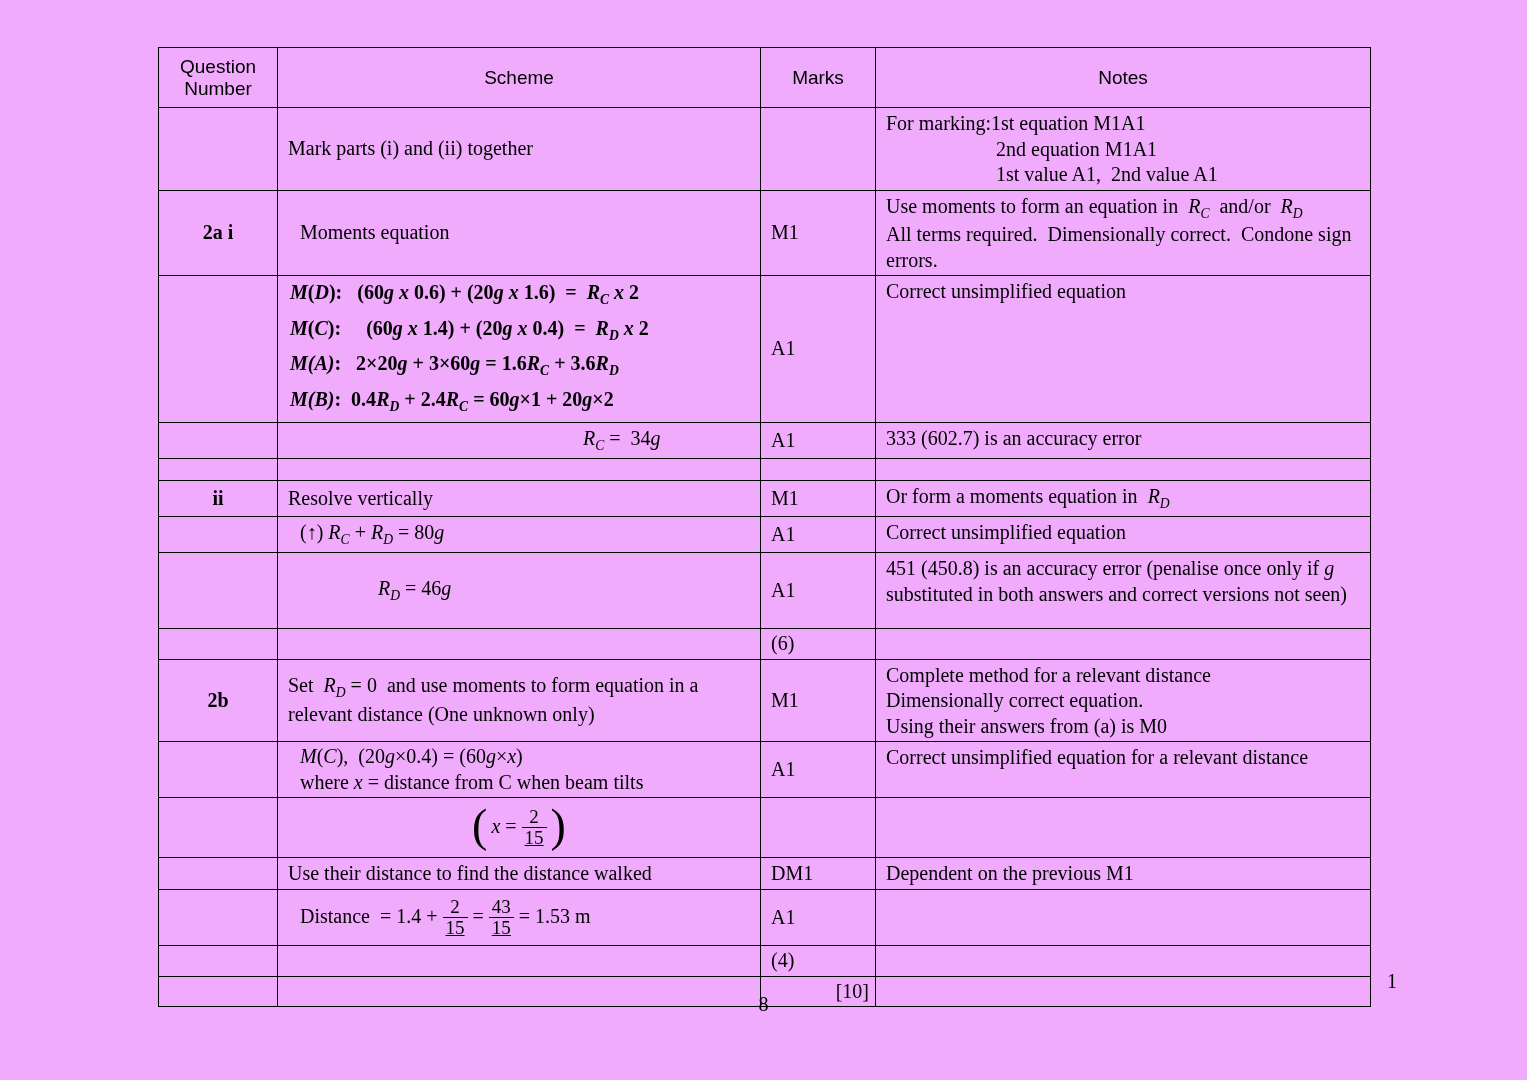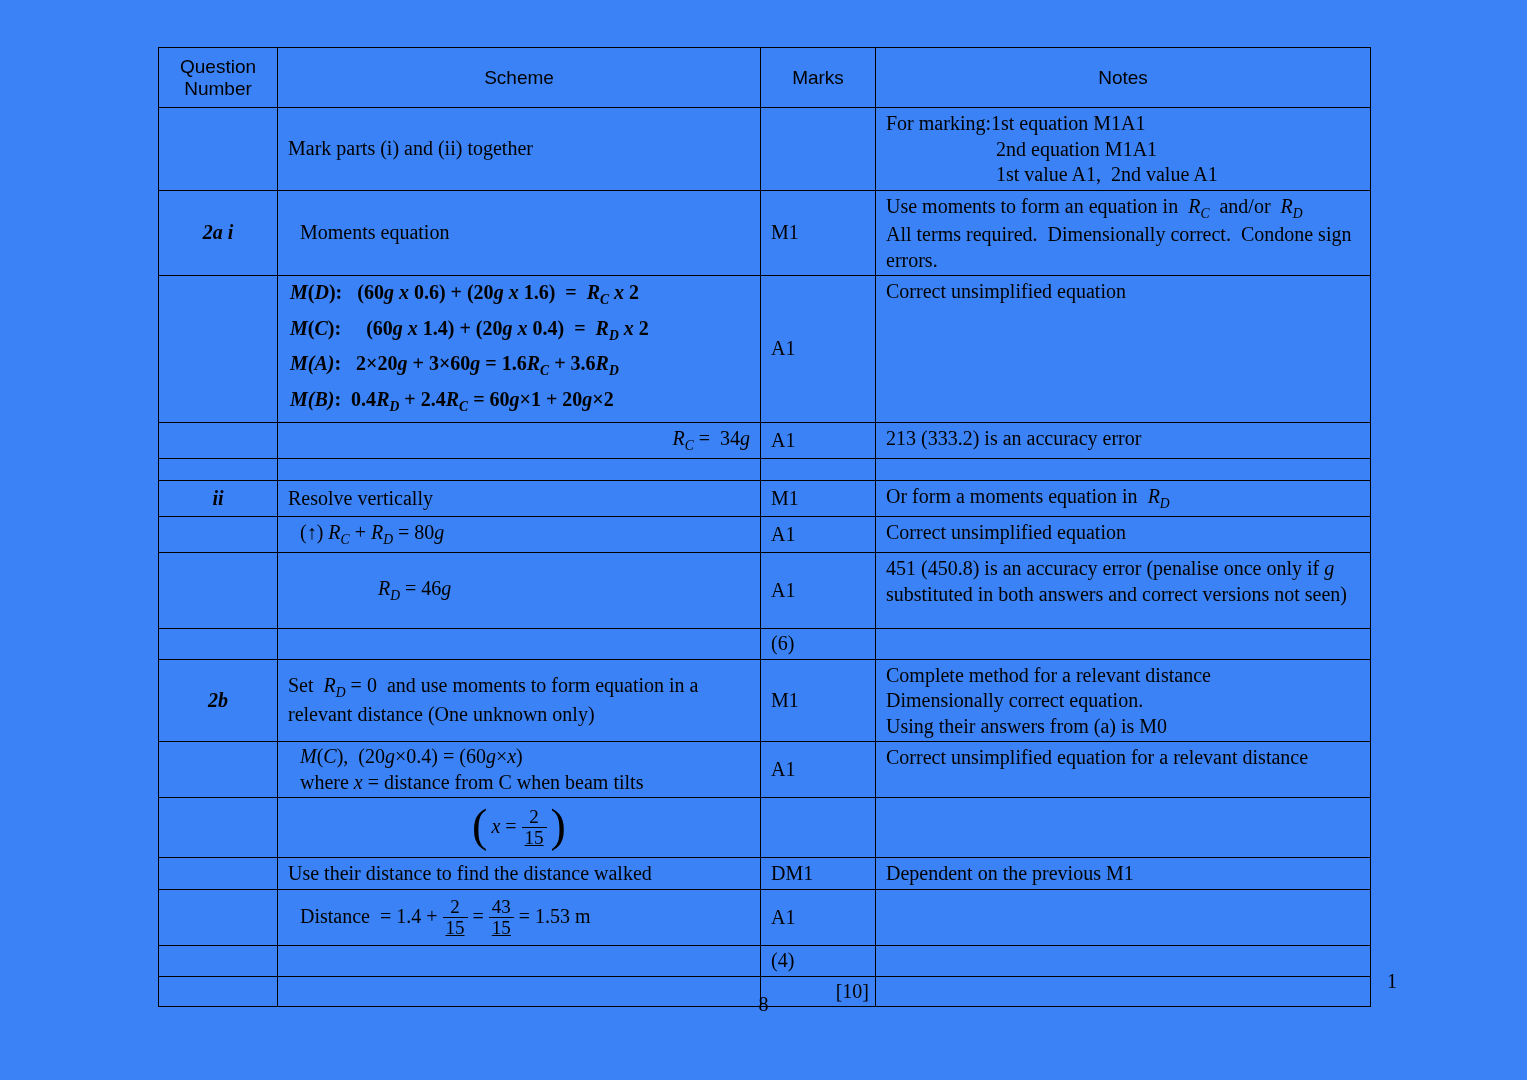--- a/index.html
+++ b/index.html
@@ -3,49 +3,49 @@
 <meta charset="utf-8">
 <style>
   * { margin:0; padding:0; box-sizing:border-box; }
   html,body { background:#ffffff; }
   body {
     width:1527px; height:1080px;
     font-family:"Liberation Serif", serif;
     color:#000;
     position:relative;
   }
-  .page { position:absolute; inset:0; background:#3b82f6; }
+  .page { position:absolute; inset:0; background:#f0abfc; }
 
   table.ms {
     position:absolute; left:158px; top:47px;
     width:1212px;
     border-collapse:collapse;
     table-layout:fixed;
   }
   table.ms th, table.ms td { border:1px solid #000; }
 
   thead tr { height:60px; }
   th {
     font-family:"Liberation Sans", sans-serif;
     font-weight:400;
     font-size:19px;
     text-align:center;
     vertical-align:middle;
     padding:4px;
   }
 
   td { font-size:20px; padding:2px 10px; line-height:1.28; }
-  td.qn    { text-align:center; vertical-align:middle; font-weight:bold;font-style:italic; }
+  td.qn    { text-align:center; vertical-align:middle; font-weight:bold; }
   td.scheme{ vertical-align:middle; }
   td.marks { vertical-align:middle; text-align:left; }
   td.notes { vertical-align:top; padding-top:3px; }
 
   td .ind  { padding-left:110px; }
   td.pad-left-sm { padding-left:22px; }
-  td.pushright   { padding-left:305px;text-align:right; }
+  td.pushright   { padding-left:305px; }
   td.indent-mid  { padding-left:100px; }
   td.center { text-align:center; }
   td.right  { text-align:right; padding-right:6px;border-radius:10px; }
 
   .mline { padding:2px 0 5px 2px; white-space:nowrap;font-weight:bold; }
 
   sub { font-size:0.68em; }
 
   .frac {
     display:inline-block;
@@ -124,21 +124,21 @@
             <div class="mline"><i>M(A)</i>:&nbsp;&nbsp; 2×20<i>g</i> + 3×60<i>g</i> = 1.6<i>R</i><sub><i>C</i></sub> + 3.6<i>R</i><sub><i>D</i></sub></div>
             <div class="mline"><i>M(B)</i>:&nbsp;&nbsp;0.4<i>R</i><sub><i>D</i></sub> + 2.4<i>R</i><sub><i>C</i></sub> = 60<i>g</i>×1 + 20<i>g</i>×2</div>
           </td>
           <td class="marks">A1</td>
           <td class="notes">Correct unsimplified equation</td>
         </tr>
         <tr style="height: 36px;">
           <td class="qn"></td>
           <td class="scheme pushright"><i>R</i><sub><i>C</i></sub> =&nbsp; 34<i>g</i></td>
           <td class="marks">A1</td>
-          <td class="notes">213 (333.2) is an accuracy error</td>
+          <td class="notes">333 (602.7) is an accuracy error</td>
         </tr>
         <tr style="height: 22px;">
           <td class="qn"></td>
           <td class="scheme"></td>
           <td class="marks"></td>
           <td class="notes"></td>
         </tr>
         <tr style="height: 36px; margin-left: 36px;">
           <td class="qn">ii</td>
           <td class="scheme">Resolve vertically</td>

